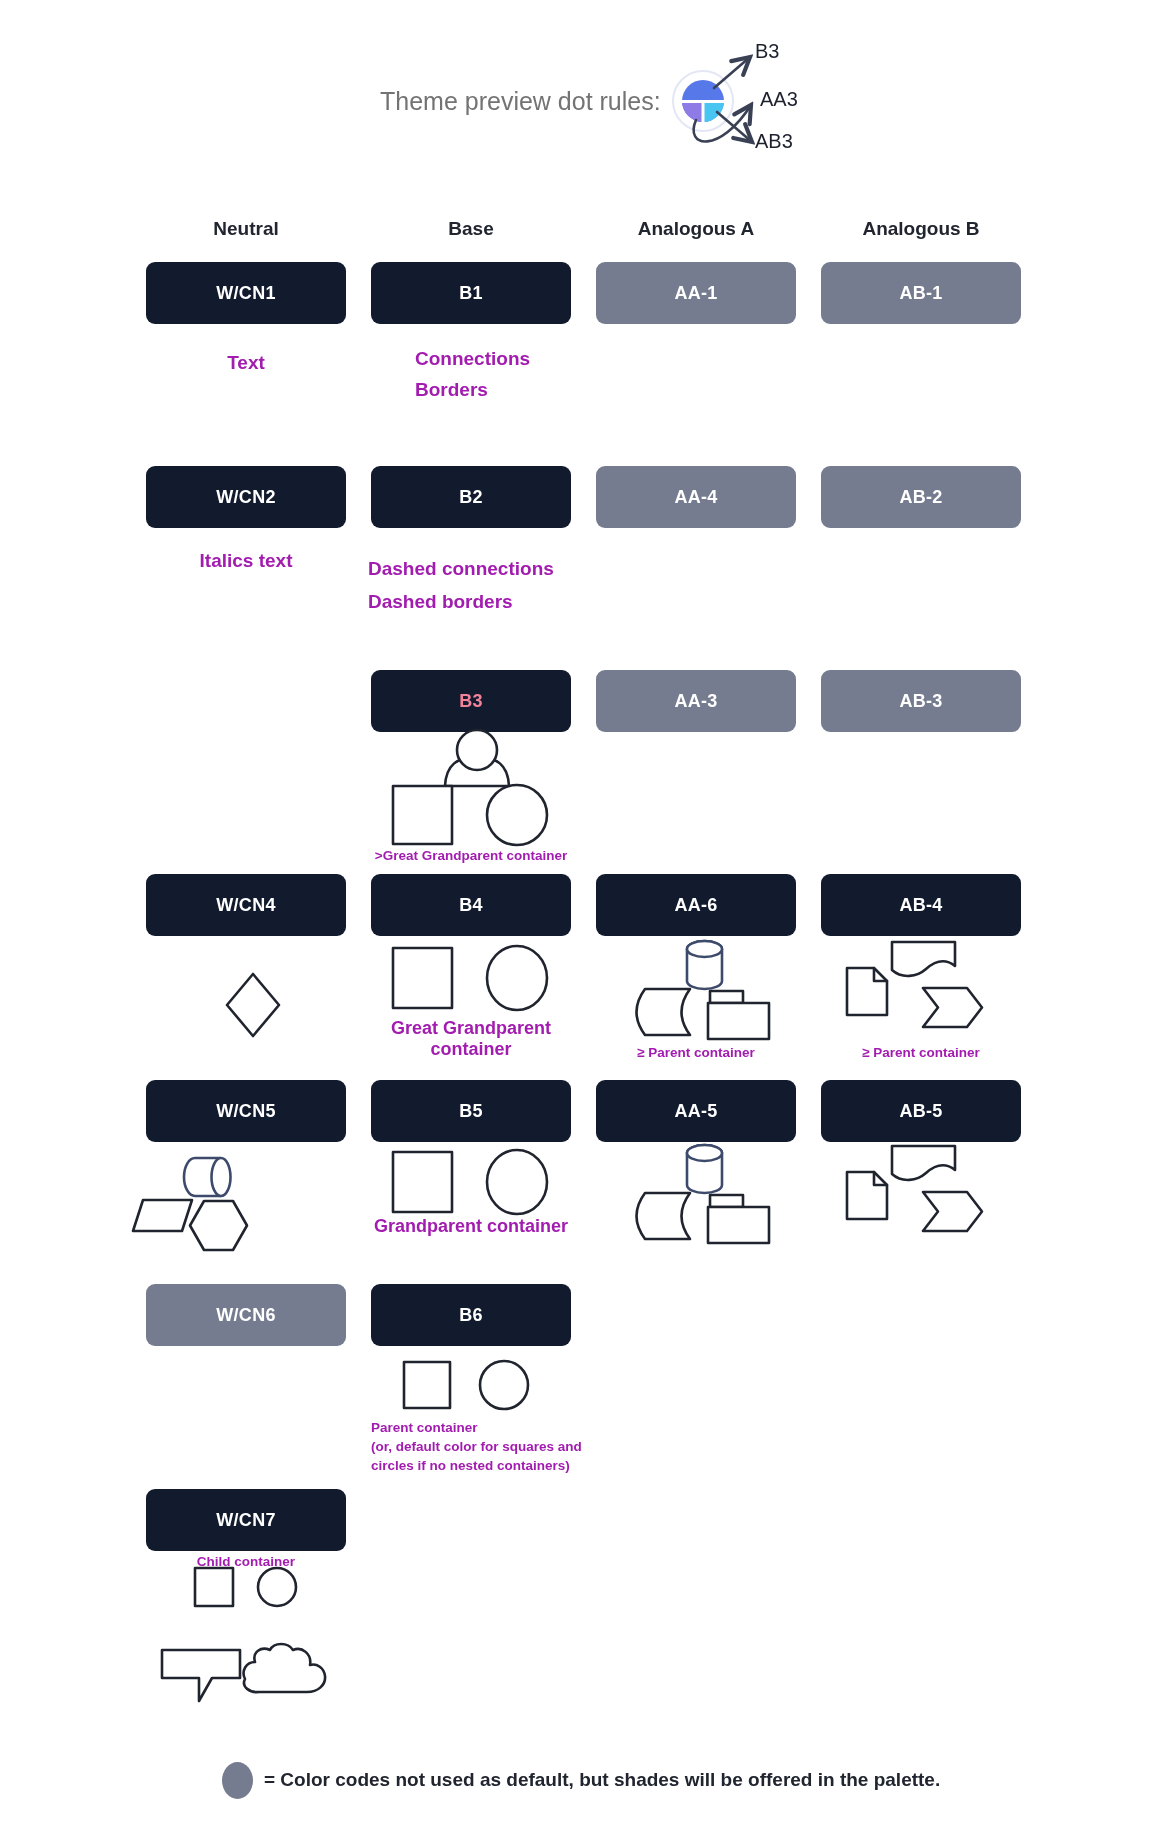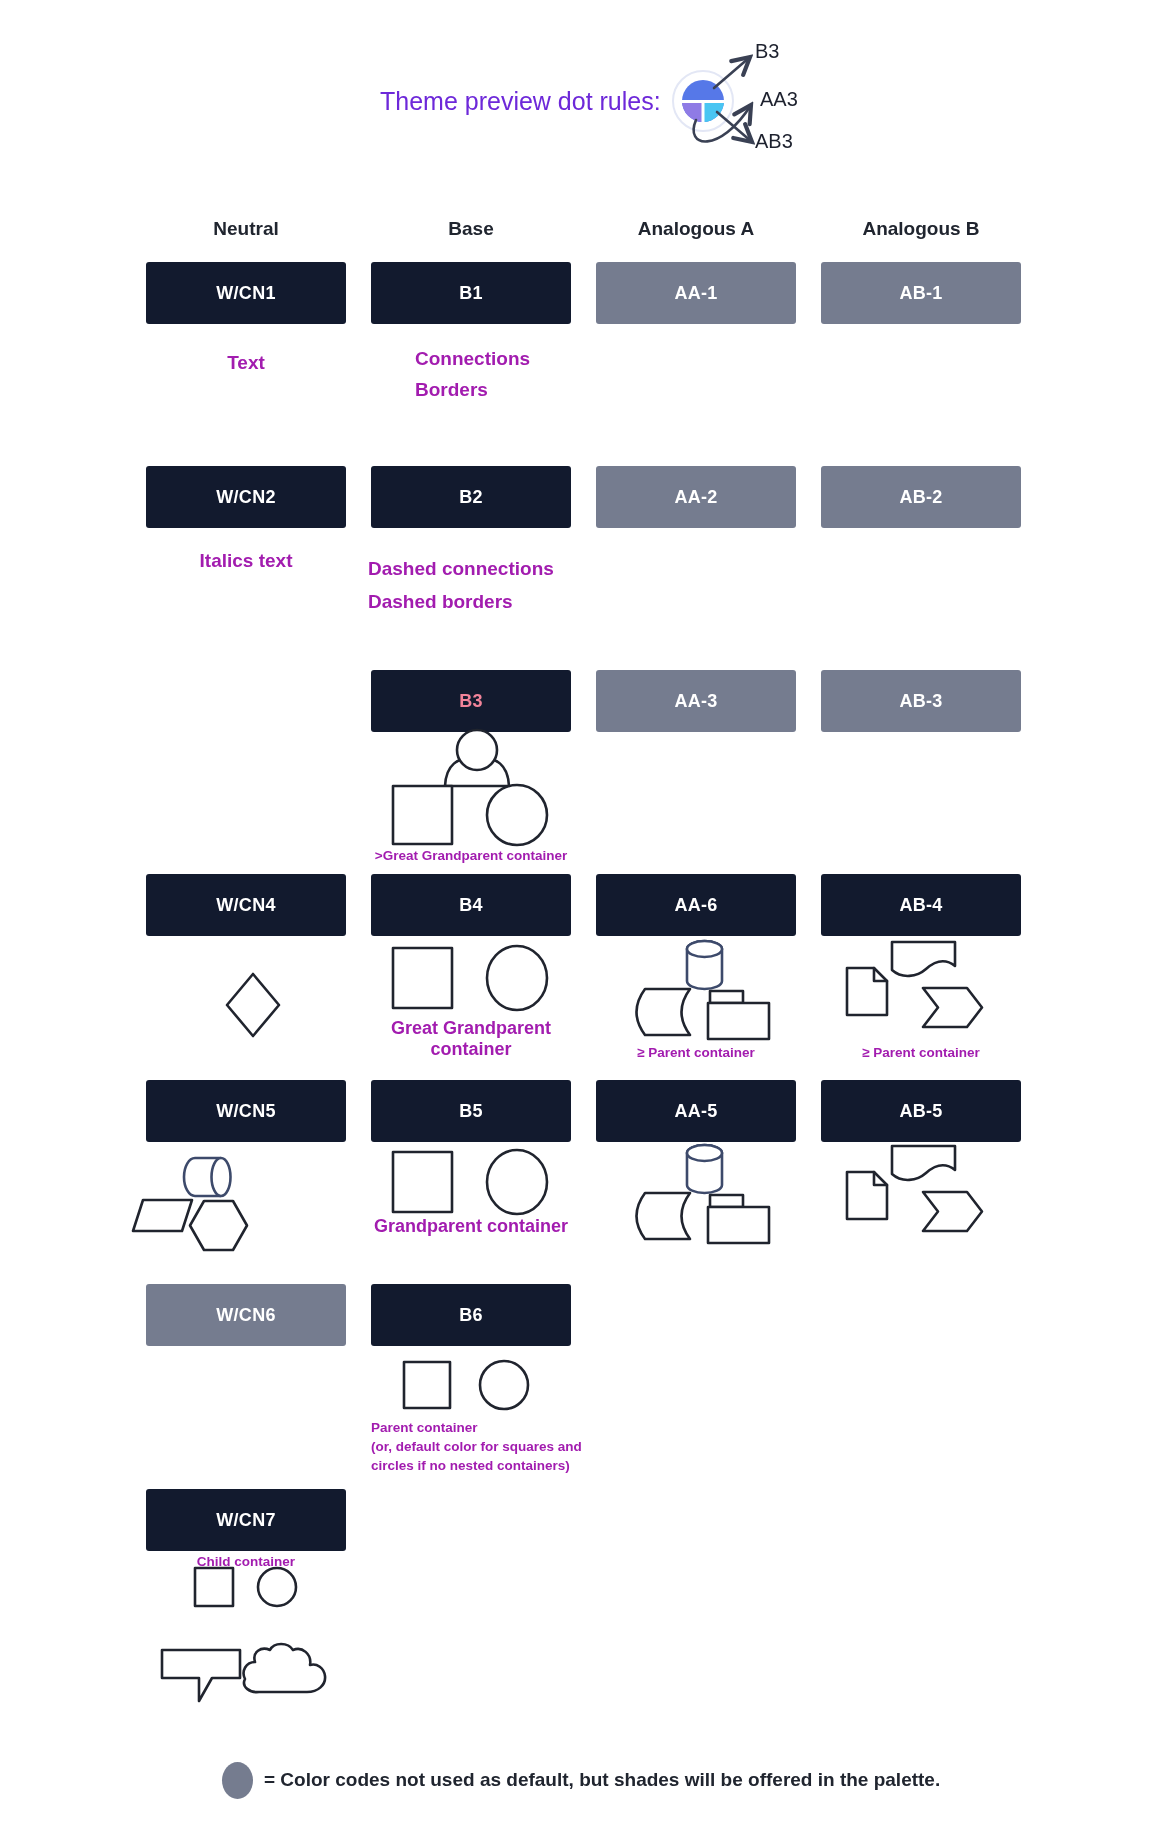--- a/index.html
+++ b/index.html
@@ -1,22 +1,22 @@
 <!DOCTYPE html>
 <html><head>
 <meta charset="utf-8">
 <style>
   html,body{margin:0;padding:0;background:#ffffff;}
   .page{position:relative;width:1164px;height:1822px;background:#ffffff;
         font-family:"Liberation Sans","DejaVu Sans",sans-serif;overflow:hidden;}
-  .title{position:absolute;left:380px;top:87px;font-size:25px;font-weight:400;color:#6d28d9;}
+  .title{position:absolute;left:380px;top:87px;font-size:25px;font-weight:400;color:#737373;}
   .dot-label{position:absolute;font-size:20px;font-weight:400;color:#1d212e;}
   .colhead{position:absolute;top:218px;width:200px;text-align:center;
            font-size:19px;font-weight:700;color:#20252f;}
-  .swatch{position:absolute;width:200px;height:62px;border-radius:3px;
+  .swatch{position:absolute;width:200px;height:62px;border-radius:9px;
           display:flex;align-items:center;justify-content:center;
           font-size:18px;font-weight:700;color:#ffffff;letter-spacing:.3px;}
   .dark{background:#121a2e;}
   .grey{background:#757c8f;}
   .pink{color:#f2849a;}
   .note{position:absolute;font-weight:700;color:#a21caf;}
   .c{width:200px;text-align:center;}
   .lg{font-size:19px;line-height:31px;}
   .sm{font-size:13.5px;line-height:19px;}
   .md{font-size:18px;}
@@ -84,21 +84,21 @@
     <div>Borders</div>
   </div>
 
   <div class="swatch dark" style="left:146px;top:466px;">
       <span>W/CN2</span>
     </div>
   <div class="swatch dark" style="left:371px;top:466px;">
       <span>B2</span>
     </div>
   <div class="swatch grey" style="left:596px;top:466px;">
-      <span>AA-2</span>
+      <span>AA-4</span>
     </div>
   <div class="swatch grey" style="left:821px;top:466px;">
       <span>AB-2</span>
     </div>
 
   <div class="note lg c" style="left:146px;top:545px;">Italics text</div>
   <div class="note lg" style="left:368px;top:552px;line-height:33px;">
     <div>Dashed connections</div>
     <div>Dashed borders</div>
   </div>

